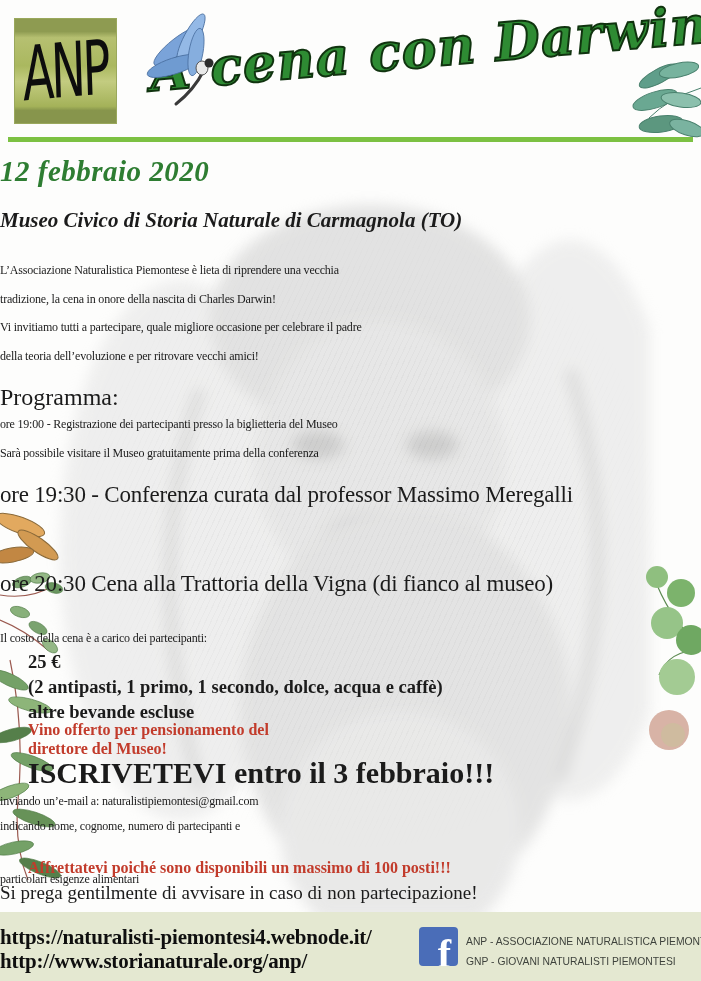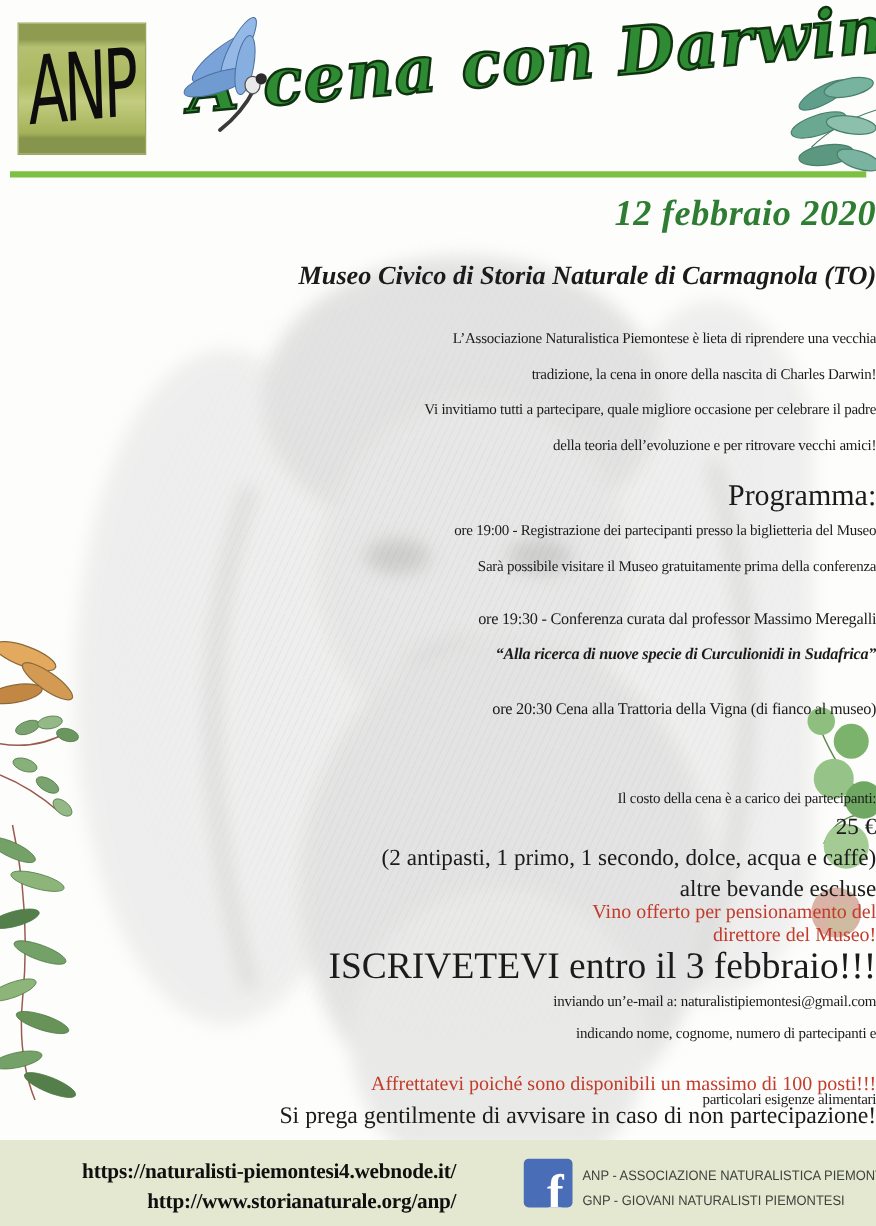--- a/index.html
+++ b/index.html
@@ -24,44 +24,44 @@
     position:absolute; left:150px; top:42px; width:545px;
     transform:rotate(-5deg); transform-origin:left center;
     font-family:"DejaVu Serif", serif; font-style:italic; font-weight:bold;
     font-size:52px; color:#2e8b33; white-space:nowrap;
     -webkit-text-stroke:2px #10330f; text-shadow:0 0 1px #10330f;
     letter-spacing:1px;
   }
   .divider { position:absolute; left:8px; right:8px; top:137px; height:5px; background:#7cc142; }
 
   
-  .tblock { position:absolute; left:0; right:0; text-align:right; z-index:3; }
+  .tblock { position:absolute; left:0; right:0; text-align:left; z-index:3; }
   .tblock div { white-space:nowrap; }
   .green { color:#2e7d32; }
   .red   { color:#c23b2b; }
   .bi    { font-weight:bold; font-style:italic; }
-  .b     { font-weight:normal; }
+  .b     { font-weight:bold;padding-left:28px; }
 
   .fs-date   { font-size:29px; line-height:36px; letter-spacing:0.5px; }
   .fs-venue  { font-size:21px; line-height:26px; }
   .fs-body   { font-size:12px; line-height:28.5px; letter-spacing:-0.2px; }
-  .fs-body2  { font-size:13px; line-height:28px; letter-spacing:-0.2px; }
+  .fs-body2  { font-size:23px; line-height:28px; letter-spacing:-0.2px; }
   .fs-price  { font-size:18.5px; line-height:25px; }
-  .fs-red    { font-size:16px;  line-height:19px;margin-left:20px; }
+  .fs-red    { font-size:16px;  line-height:19px; }
   .fs-big    { font-size:30px; line-height:27px; }
   .fs-note   { font-size:19px; line-height:24px; }
 
   
   .footer {
     position:absolute; left:0; right:0; top:912px; bottom:0;
     background:#e4e8d1; z-index:4;
   }
   .footer-urls {
-    position:absolute; left:0; top:13px; width:365px; text-align:right;
-    font-weight:bold; font-size:17px; line-height:24px; color:#0f0f0f;
+    position:absolute; left:0; top:13px; width:365px; text-align:left;
+    font-weight:bold; font-size:21px; line-height:24px; color:#0f0f0f;
     letter-spacing:-0.2px; white-space:nowrap;
   }
   .fb-icon {
     position:absolute; left:419px; top:15px; width:39px; height:39px;
     background:#4a6db8; border-radius:4px; overflow:hidden;
   }
   .fb-icon span {
     position:absolute; right:7px; bottom:-11px;
     font-family:"Liberation Serif", serif; font-weight:bold;
     font-size:40px; color:#ffffff;
@@ -153,24 +153,23 @@
     <div>Programma:</div>
   </div>
 
   <div class="tblock fs-body" style="top:410px;">
     <div>ore 19:00 - Registrazione dei partecipanti presso la biglietteria del Museo</div>
     <div>Sarà possibile visitare il Museo gratuitamente prima della conferenza</div>
   </div>
 
   <div class="tblock fs-body2" style="top:481px;">
     <div>ore 19:30 - Conferenza curata dal professor Massimo Meregalli</div>
-    <div class="bi">“Alla ricerca di nuove specie di Curculionidi in Sudafrica”</div>
-  </div>
-
-  <div class="tblock fs-body2" style="top:553px;">
+  </div>
+
+  <div class="tblock fs-body2" style="top:570px;">
     <div>ore 20:30 Cena alla Trattoria della Vigna (di fianco al museo)</div>
   </div>
 
   <div class="tblock fs-body" style="top:624px;">
     <div>Il costo della cena è a carico dei partecipanti:</div>
   </div>
   <div class="tblock fs-price b" style="top:650px;">
     <div>25 €</div>
   </div>
   <div class="tblock fs-price b" style="top:675px;">
@@ -193,21 +192,21 @@
   </div>
   <div class="tblock fs-body" style="top:813px;line-height:26px;">
     <div>indicando nome, cognome, numero di partecipanti e</div>
   </div>
   <div class="tblock fs-body" style="top:866px;line-height:26px;">
     <div>particolari esigenze alimentari</div>
   </div>
   <div class="tblock fs-red b red" style="top:858px;">
     <div>Affrettatevi poiché sono disponibili un massimo di 100 posti!!!</div>
   </div>
-  <div class="tblock fs-note" style="top:881px;padding-left:42px;">
+  <div class="tblock fs-note" style="top:881px;">
     <div>Si prega gentilmente di avvisare in caso di non partecipazione!</div>
   </div>
 
   <svg class="deco" style="left:0;top:500px;" width="90" height="385" viewBox="0 0 90 385">
     <g stroke="#8a6a3a" stroke-width="1">
       <ellipse cx="20" cy="25" rx="26" ry="8" fill="#e2a95f" transform="rotate(20 20 25)"></ellipse>
       <ellipse cx="38" cy="45" rx="24" ry="7" fill="#d29a52" transform="rotate(35 38 45)"></ellipse>
       <ellipse cx="12" cy="55" rx="22" ry="7" fill="#c28743" transform="rotate(-10 12 55)"></ellipse>
     </g>
     <g stroke="#9b5a50" stroke-width="1.2" fill="none">

